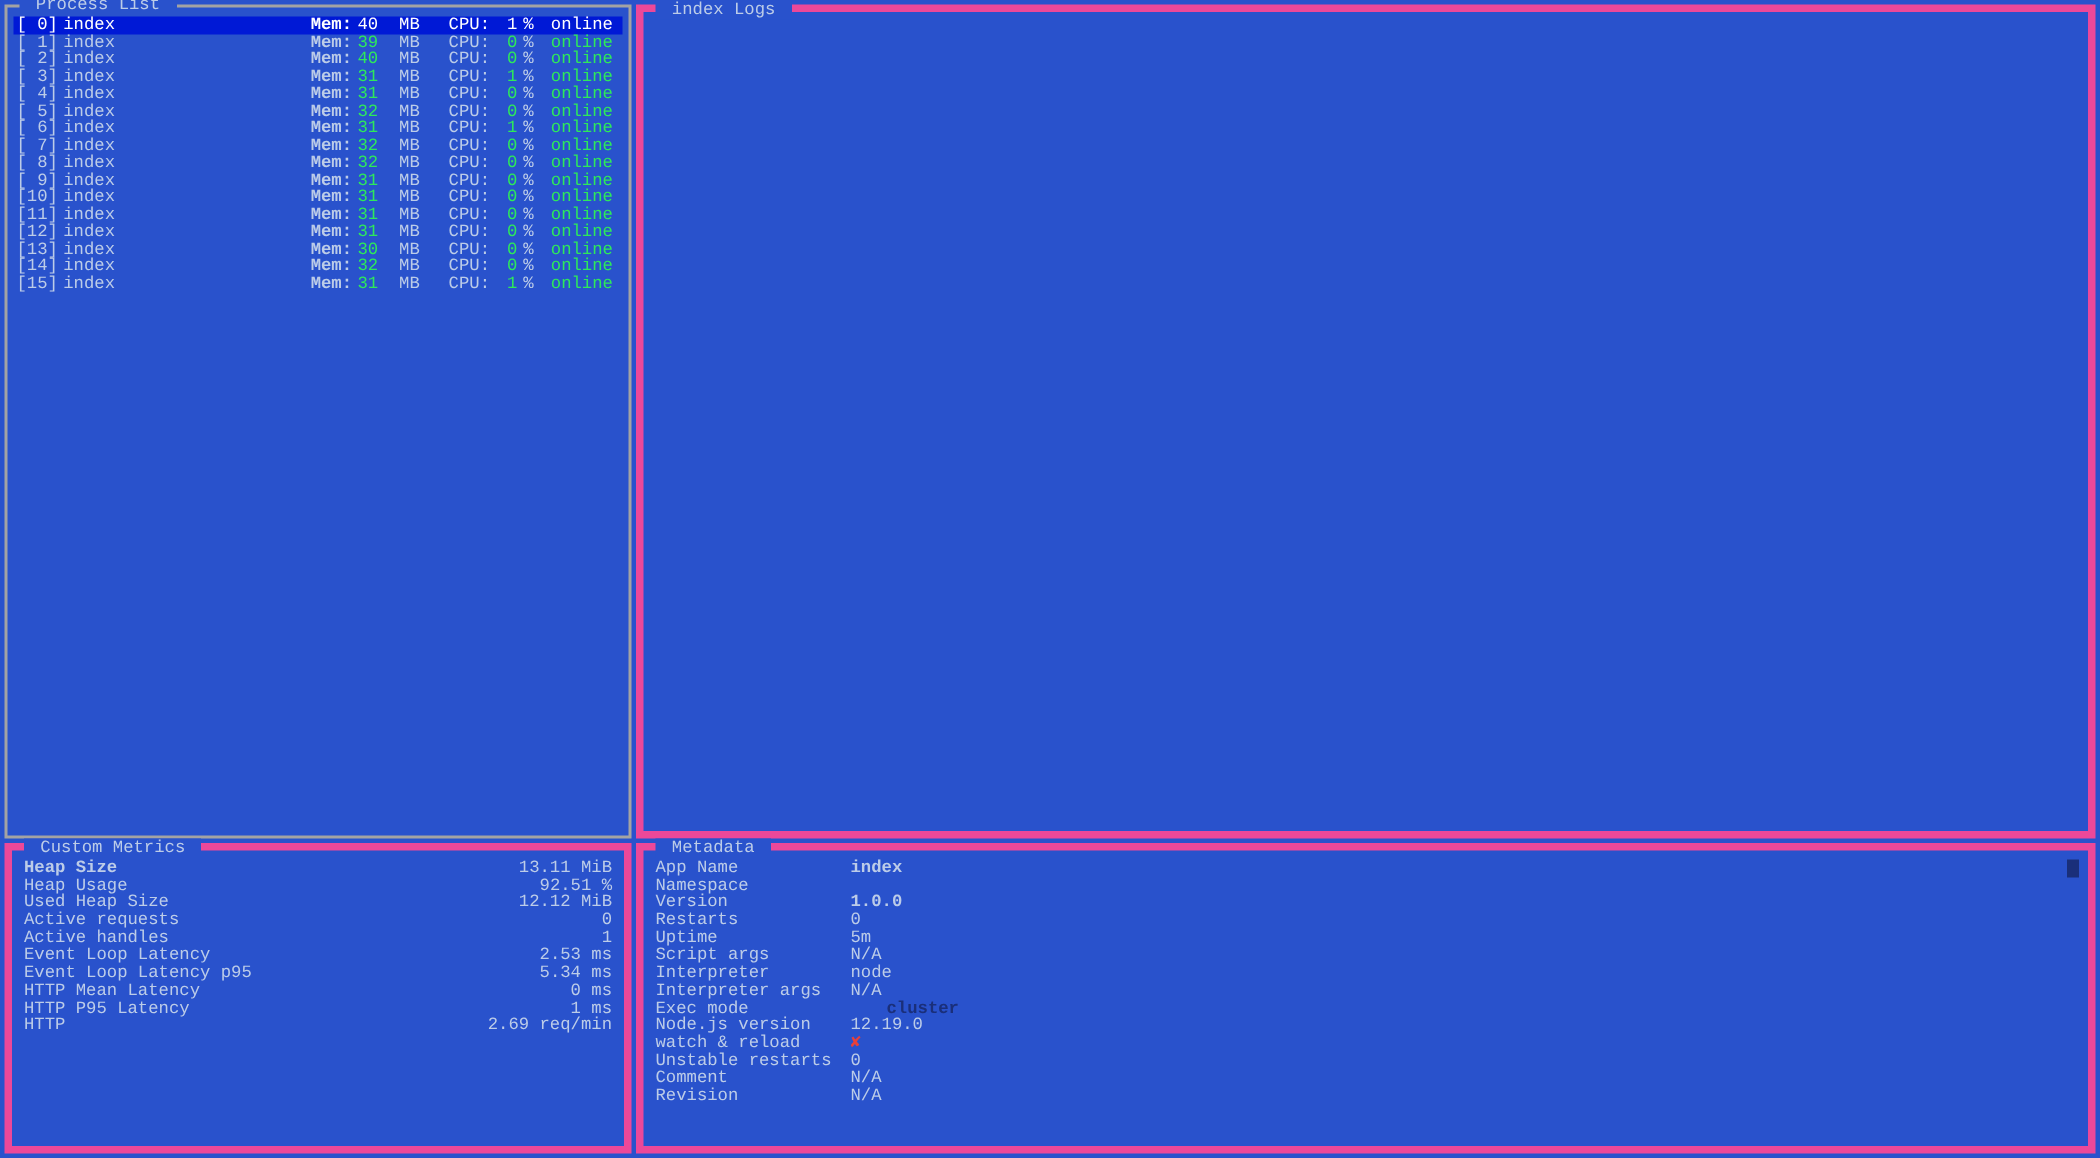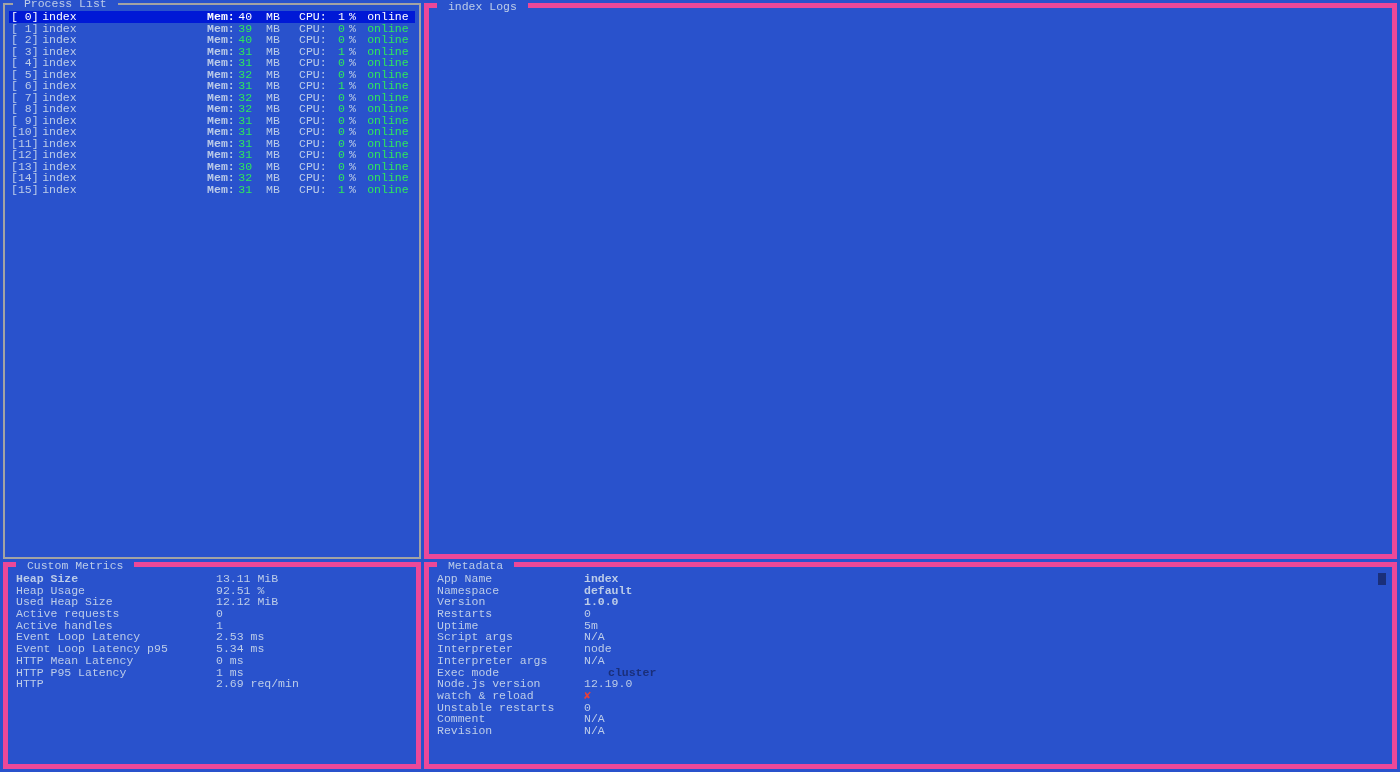--- a/index.html
+++ b/index.html
@@ -67,29 +67,28 @@
 
   .kv-row {
     display: flex;
     line-height: 1.0;
     height: 11.7px;
     padding: 0 4px;
   }
   .kv-label { width: 200px; }
   .kv-label.bold { font-weight: bold; }
   .kv-value { flex:1; text-align: right; }
-  .kv-row.metrics .kv-value { text-align: left; }
+  .kv-row.metrics .kv-value { text-align: right; }
 
   .meta-row {
     display: flex;
     line-height: 1.0;
     height: 11.7px;
     padding: 0 4px;
     white-space: pre;
-    gap: 17px;
   }
   .meta-label { width: 130px; }
   .meta-value { flex:1; text-align: left; }
   .meta-value.bold { font-weight: bold; }
   .meta-value.blue { color: #1a2f7a; font-weight: bold; margin-left: 24px; }
   .meta-value.red { color: #e8403a; }
 
   .cursor {
     position: absolute;
     right: 6px;
@@ -175,21 +174,21 @@
           <span class="kv-value">2.69 req/min</span>
         </div>
       </div>
   </div>
 
   <div class="panel">
     <div class="panel-title"> Metadata </div>
     <div class="cursor"></div>
     <div class="panel-body" id="metadata-body">
         <div class="meta-row"><span class="meta-label">App Name</span><span class="meta-value bold">index</span></div>
-        <div class="meta-row"><span class="meta-label">Namespace</span><span class="meta-value bold">default</span></div>
+        <div class="meta-row"><span class="meta-label">Namespace</span></div>
         <div class="meta-row"><span class="meta-label">Version</span><span class="meta-value bold">1.0.0</span></div>
         <div class="meta-row"><span class="meta-label">Restarts</span><span class="meta-value">0</span></div>
         <div class="meta-row"><span class="meta-label">Uptime</span><span class="meta-value">5m</span></div>
         <div class="meta-row"><span class="meta-label">Script args</span><span class="meta-value">N/A</span></div>
         <div class="meta-row"><span class="meta-label">Interpreter</span><span class="meta-value">node</span></div>
         <div class="meta-row"><span class="meta-label">Interpreter args</span><span class="meta-value">N/A</span></div>
         <div class="meta-row"><span class="meta-label">Exec mode</span><span class="meta-value blue">cluster</span></div>
         <div class="meta-row"><span class="meta-label">Node.js version</span><span class="meta-value">12.19.0</span></div>
         <div class="meta-row"><span class="meta-label">watch &amp; reload</span><span class="meta-value red">✘</span></div>
         <div class="meta-row"><span class="meta-label">Unstable restarts</span><span class="meta-value">0</span></div>

